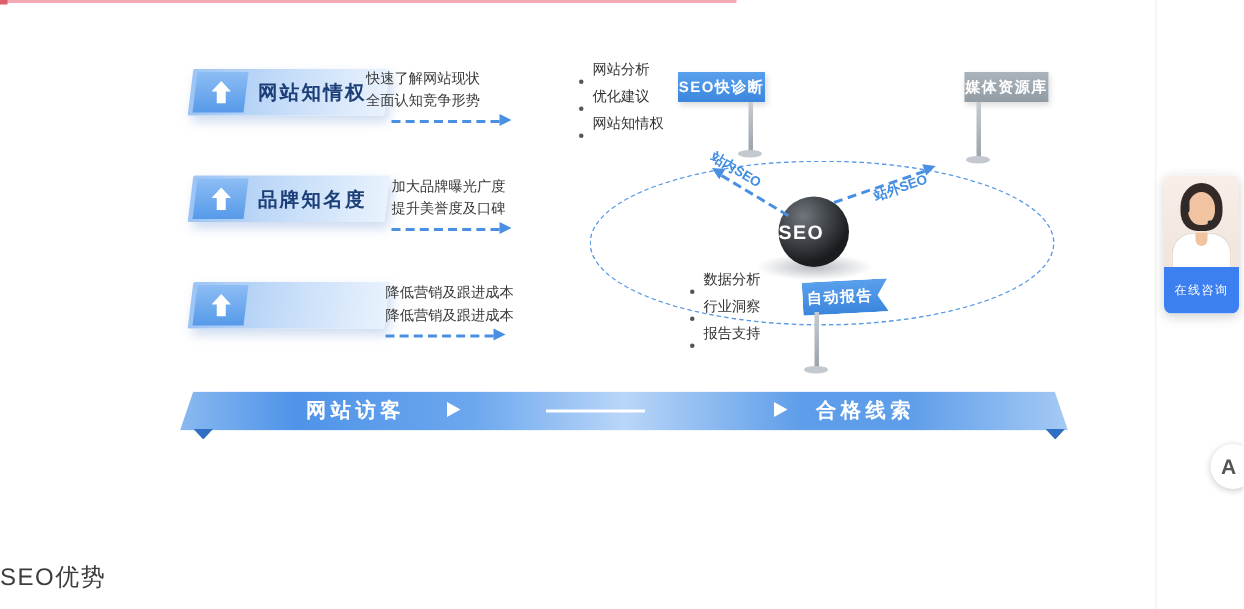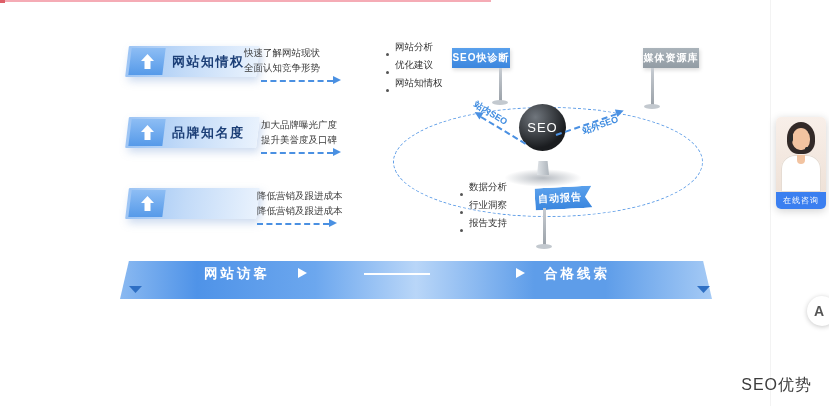--- a/index.html
+++ b/index.html
@@ -41,58 +41,58 @@
   .pole { position:absolute; width:3px; background:linear-gradient(180deg,#c7ccd2,#9aa1a8); }
   .pole-base { position:absolute; width:16px; height:5px; border-radius:50%; background:#c3c9cf; }
 
   
   .ellipse { position:absolute; left:393px; top:107px; width:310px; height:110px;
     border:1px dashed #5b9be6; border-radius:50%; }
   .sphere-shadow { position:absolute; left:504px; top:169px; width:78px; height:18px; border-radius:50%;
     background:radial-gradient(ellipse at center, rgba(110,120,132,0.5), rgba(110,120,132,0) 70%); }
   .pedestal { position:absolute; left:537px; top:161px; width:12px; height:14px;
     background:linear-gradient(90deg,#dfe3e7,#aeb5bc); clip-path:polygon(12% 0,88% 0,100% 100%,0 100%); }
-  .sphere { position:absolute; left:519px; top:104px; width:47px; height:47px; border-radius:50%;
+  .sphere { position:absolute; left:519px; top:131px; width:47px; height:47px; border-radius:50%;
     background:radial-gradient(circle at 35% 28%, #70767d, #1a1c1f 68%);
-    display:flex; align-items:center; justify-content:center; color:#fff; font-weight:normal; font-size:13px; letter-spacing:1px; }
+    display:flex; align-items:center; color:#fff; font-weight:bold; font-size:13px; letter-spacing:1px; }
 
   
   .diag-line { position:absolute; height:0; border-top:2px dashed #4a90e2; transform-origin:left center; }
   .diag-line.head-left::before { content:""; position:absolute; left:-8px; top:-6px; width:0; height:0;
     border-right:8px solid #4a90e2; border-top:4.5px solid transparent; border-bottom:4.5px solid transparent; }
   .diag-line.head-right::after { content:""; position:absolute; right:-8px; top:-6px; width:0; height:0;
     border-left:8px solid #4a90e2; border-top:4.5px solid transparent; border-bottom:4.5px solid transparent; }
   .diag-label { position:absolute; font-size:9px; font-weight:bold; color:#3f8ce0; white-space:nowrap; }
 
   
-  .ribbon { position:absolute; left:120px; top:261px; width:592px; height:38px;
+  .ribbon { position:absolute; left:120px; top:261px; width:592px; height:26px;
     background:linear-gradient(90deg,#8ab9f1 0%,#4f93e8 13%,#6ca7ee 33%,#b9d6f8 50%,#5e9de9 70%,#5e9de9 82%,#a5caf5 100%);
     clip-path:polygon(1.5% 0,98.5% 0,100% 100%,0 100%); }
   .r-label { position:absolute; top:4px; color:#fff; font-weight:bold; font-size:13.5px; letter-spacing:3px; white-space:nowrap; }
   .r-tri { position:absolute; top:7px; width:0; height:0;
     border-left:9px solid #fff; border-top:5.5px solid transparent; border-bottom:5.5px solid transparent; }
   .r-line { position:absolute; left:244px; top:12px; width:66px; height:2px; background:#fff; }
   .fold { position:absolute; top:286px; width:13px; height:7px; background:#2e6fc4; clip-path:polygon(0 0,100% 0,50% 100%); }
 
   
-  .section-title { position:absolute; left:0; top:375px; width:812px; text-align:right;
+  .section-title { position:absolute; left:0; top:375px; width:812px; text-align:left;
     font-size:16px; color:#3c3c3c; font-weight:500; letter-spacing:1px; }
 
   
   .consult { position:absolute; left:776px; top:117px; width:50px; height:92px; background:#fff;
     border-radius:5px; box-shadow:0 2px 8px rgba(0,0,0,0.18); overflow:hidden; }
   .photo { position:absolute; left:0; right:0; top:0; bottom:17px; background:linear-gradient(180deg,#f8efe9,#efe2d8); }
   .hair { position:absolute; left:11px; top:5px; width:28px; height:32px; background:#332a28; border-radius:50% 50% 40% 40%; }
   .face { position:absolute; left:16px; top:11px; width:18px; height:22px; background:#f2c3a0; border-radius:50% 50% 45% 45%; }
   .headset { position:absolute; left:13px; top:16px; width:4px; height:9px; background:#2b2b2b; border-radius:2px; }
   .mic { position:absolute; left:29px; top:30px; width:6px; height:3px; background:#2b2b2b; border-radius:2px; }
   .torso { position:absolute; left:5px; top:38px; width:40px; height:37px; background:#fff;
     border-radius:14px 14px 0 0; box-shadow:inset 0 0 0 1px #e6dcd3; }
   .collar { position:absolute; left:21px; top:38px; width:8px; height:9px; background:#f2c3a0; border-radius:0 0 4px 4px; }
-  .consult-btn { position:absolute; left:0; right:0; bottom:0; height:17px; background:#3b7ff0; color:#fff;
+  .consult-btn { position:absolute; left:0; right:0; bottom:0; height:31px; background:#3b7ff0; color:#fff;
     font-size:8px; letter-spacing:1px; display:flex; align-items:center; justify-content:center; cursor:pointer; border:none; }
 
   .float-a { position:absolute; left:807px; top:296px; width:30px; height:30px; border-radius:50%;
     background:#fff; box-shadow:0 1px 5px rgba(0,0,0,0.22); display:flex; align-items:center; justify-content:flex-start;
     padding-left:7px; color:#555; font-weight:bold; font-size:14px; cursor:pointer; }
 </style>
 </head>
 <body>
 
 <div class="page">

